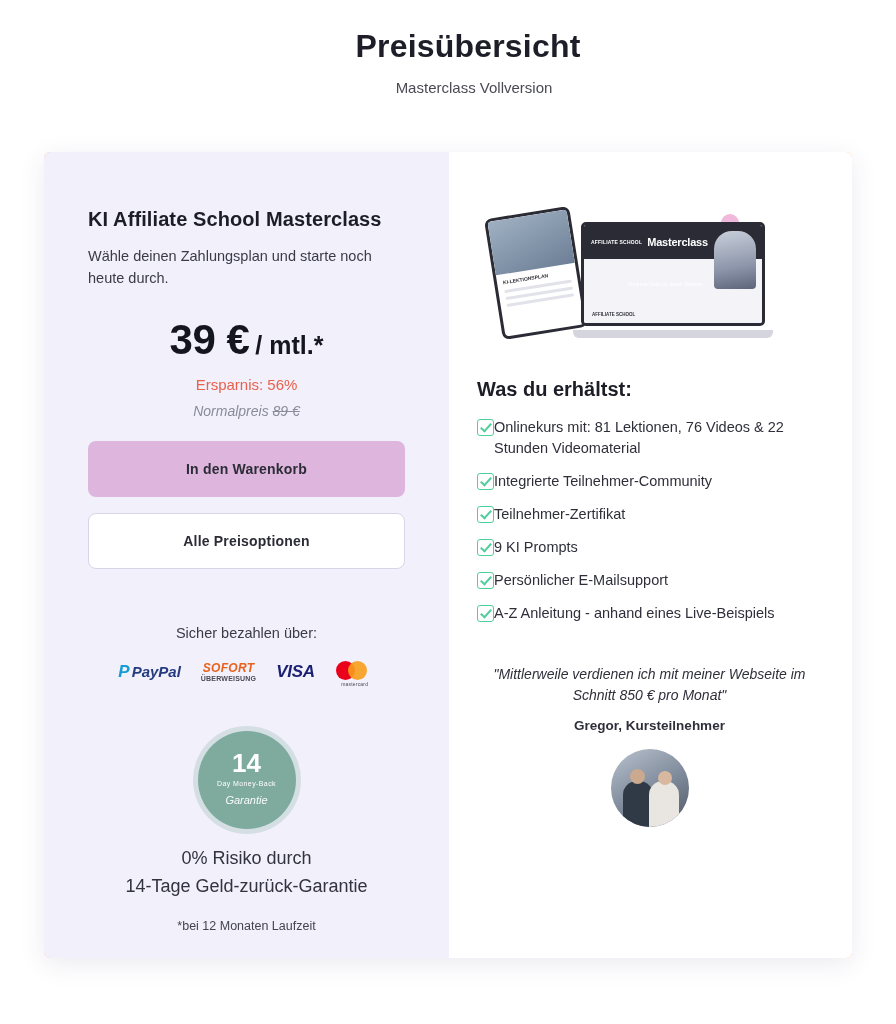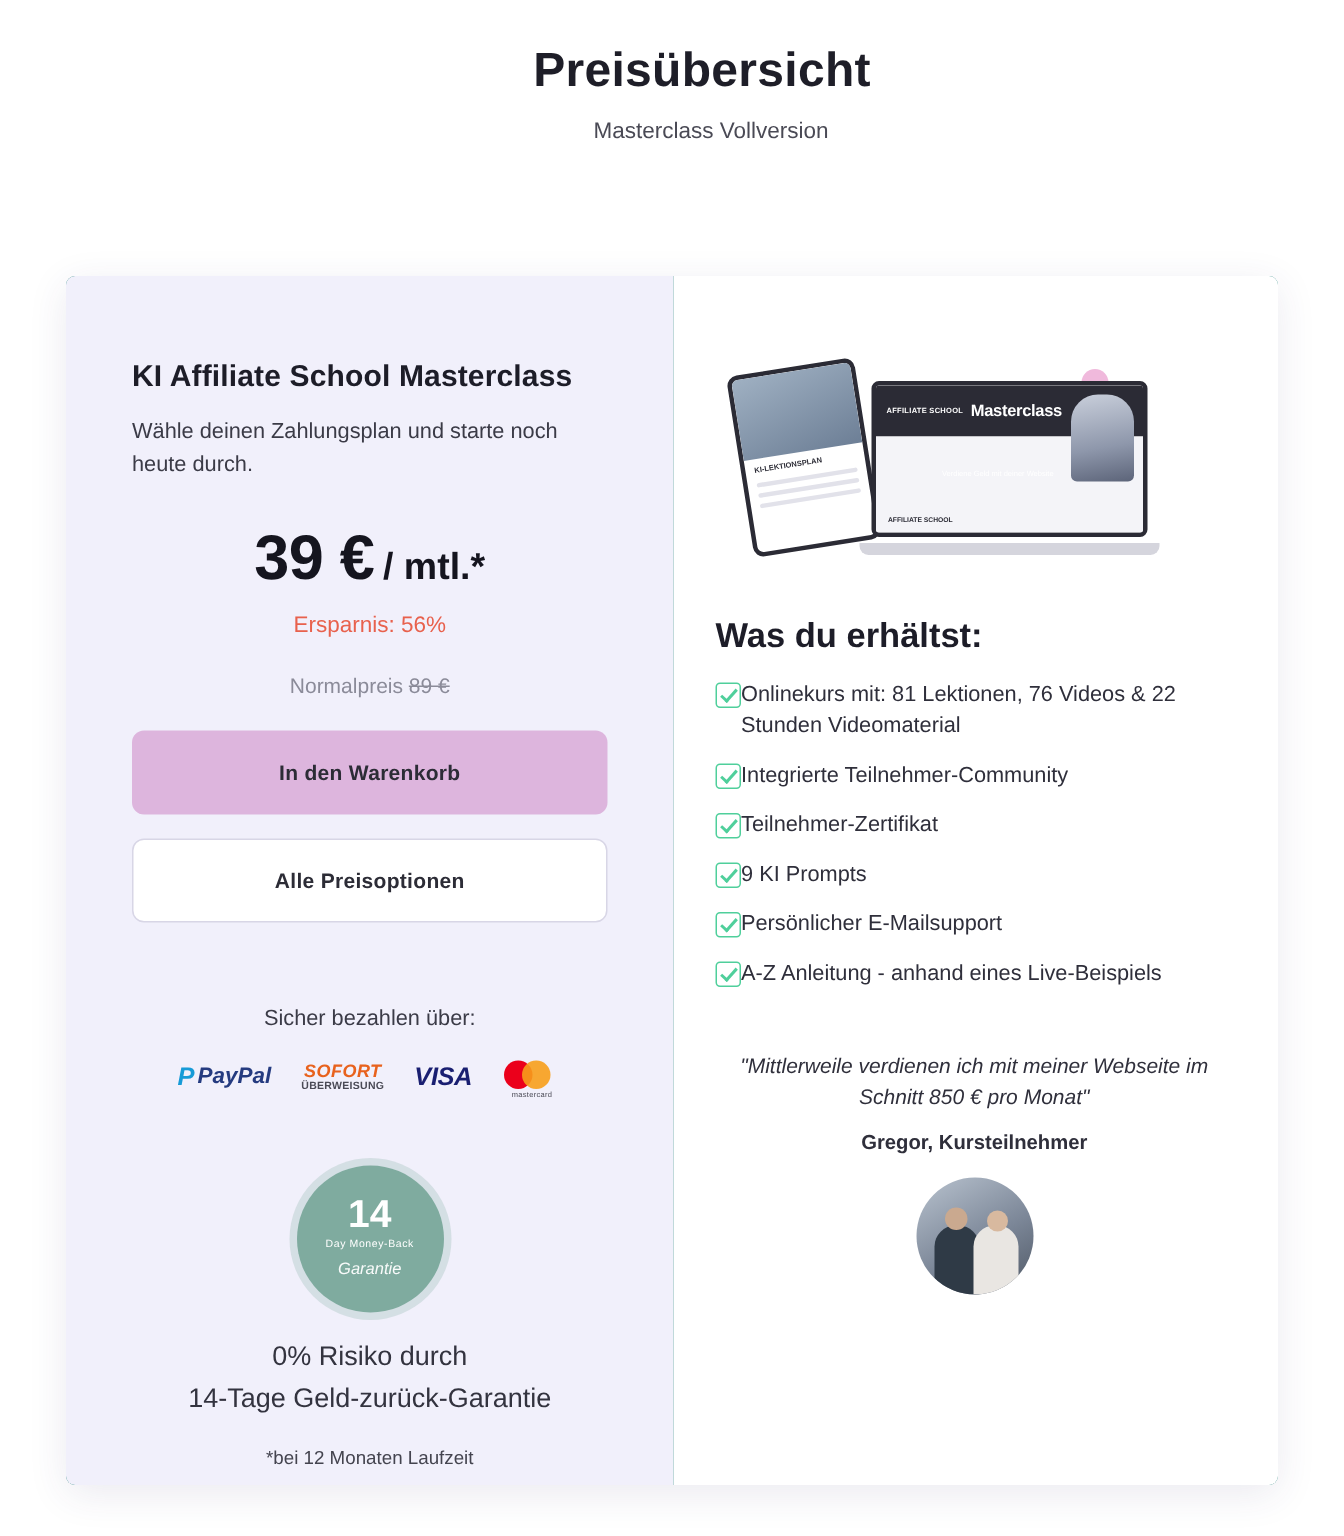--- a/index.html
+++ b/index.html
@@ -35,28 +35,28 @@
     font-size: 15px;
     color: #4a4a55;
     font-weight: 400;
     padding-left: 12px;
   }
 
   
   .card {
     position: absolute;
     left: 44px;
-    top: 184px;
+    top: 152px;
     width: 808px;
     height: 806px;
     display: flex;
     border-radius: 6px;
     overflow: hidden;
     box-shadow: 0 6px 26px rgba(60, 50, 110, 0.10);
-    background: #0f766e;
+    background: #fdba74;
     justify-content: flex-end;
   }
   .col-left {
     width: 405px;
     background: #f1f0fb;
     padding: 56px 44px 0 44px;
   }
   .col-right {
     width: 403px;
     background: #ffffff;
@@ -97,24 +97,25 @@
     color: #15151f;
   }
   .savings {
     margin-top: 12px;
     text-align: center;
     font-size: 15px;
     color: #e8614d;
     font-weight: 500;
   }
   .normal-price {
-    margin-top: 24px;
+    margin-top: 10px;
     text-align: center;
     font-size: 14px;
     color: #8b8b99;
+    font-style: italic;
   }
   .normal-price .struck {
     text-decoration: line-through;
   }
 
   .btn {
     display: block;
     width: 100%;
     margin-top: 22px;
     height: 56px;
@@ -392,21 +393,21 @@
     width: 18px; height: 18px;
     background: #f0b9dc;
   }
   .blob-pink2 {
     left: 216px; top: 96px;
     width: 11px; height: 11px;
     background: #eeb6da;
   }
 
   .whatyouget {
-    font-size: 23px;
+    font-size: 20px;
     font-weight: 700;
     color: #1d1d28;
     margin: 4px 0 16px 0;
   }
   .feature-list { list-style: none; }
   .feature {
     display: flex;
     gap: 0;
     align-items: flex-start;
     margin-bottom: 12px;

